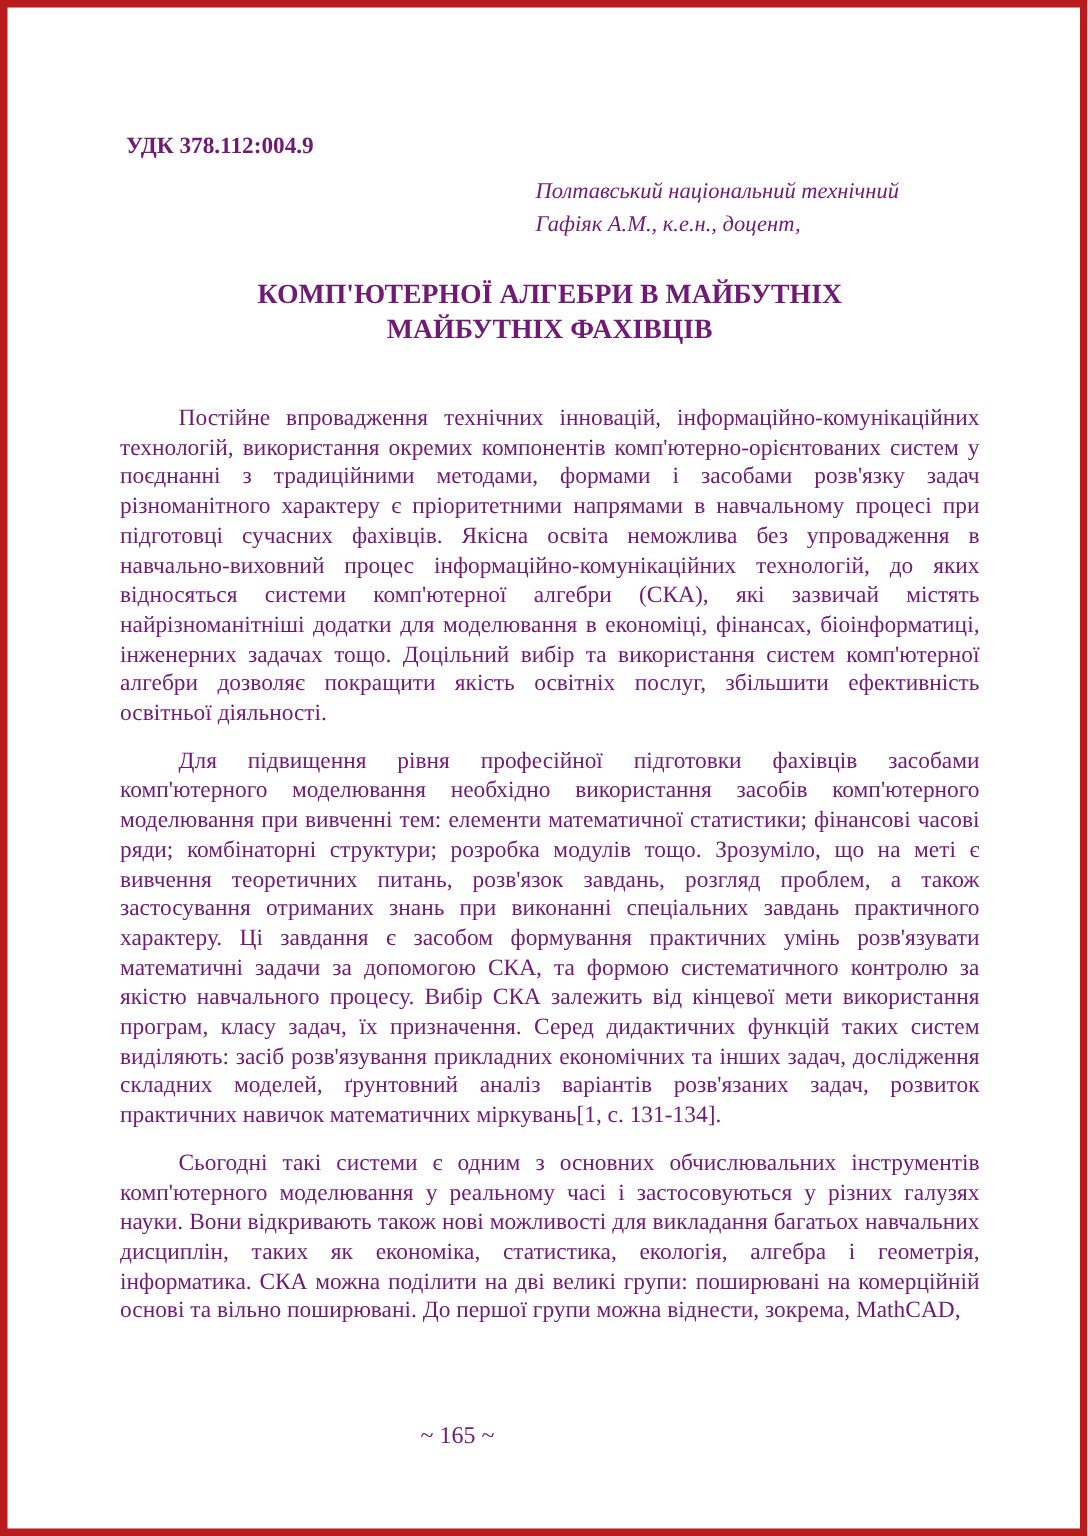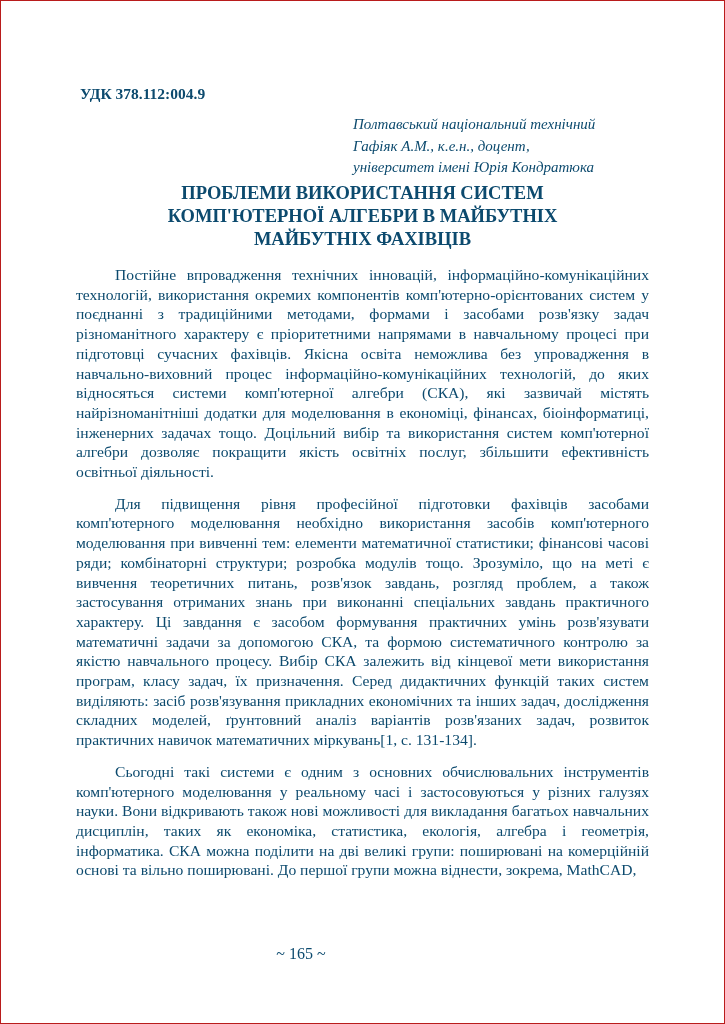--- a/index.html
+++ b/index.html
@@ -6,24 +6,24 @@
     margin: 0;
     padding: 0;
     background: #ffffff;
   }
   .page {
     position: relative;
     width: 725px;
     height: 1024px;
     background: #ffffff;
     font-family: "Liberation Serif", serif;
-    color: #0c4a6e;
+    color: #701a75;
     overflow: hidden;
     box-sizing: border-box;
-    border: 1px solid #b91c1c;
+    border: 5px solid #b91c1c;
   }
   .udk {
     position: absolute;
     left: 79px;
     top: 84px;
     font-weight: bold;
     font-size: 15.5px;
     white-space: nowrap;
   }
   .authors {
@@ -78,25 +78,23 @@
 </head>
 <body>
 
 <div class="page">
 
   <div class="udk">УДК 378.112:004.9</div>
 
   <div class="authors">
     <span class="author-line">Полтавський національний технічний</span>
     <span class="author-line">Гафіяк А.М., к.е.н., доцент,</span>
-    <span class="author-line">університет імені Юрія Кондратюка</span>
   </div>
 
   <h1 class="title">
-    <span class="title-line">ПРОБЛЕМИ ВИКОРИСТАННЯ СИСТЕМ</span>
     <span class="title-line">КОМП'ЮТЕРНОЇ АЛГЕБРИ В МАЙБУТНІХ</span>
     <span class="title-line">МАЙБУТНІХ ФАХІВЦІВ</span>
   </h1>
 
   <div class="body-text">
     <p>Постійне впровадження технічних інновацій, інформаційно-комунікаційних технологій, використання окремих компонентів комп'ютерно-орієнтованих систем у поєднанні з традиційними методами, формами і засобами розв'язку задач різноманітного характеру є пріоритетними напрямами в навчальному процесі при підготовці сучасних фахівців. Якісна освіта неможлива без упровадження в навчально-виховний процес інформаційно-комунікаційних технологій, до яких відносяться системи комп'ютерної алгебри (СКА), які зазвичай містять найрізноманітніші додатки для моделювання в економіці, фінансах, біоінформатиці, інженерних задачах тощо. Доцільний вибір та використання систем комп'ютерної алгебри дозволяє покращити якість освітніх послуг, збільшити ефективність освітньої діяльності.</p>
     <p>Для підвищення рівня професійної підготовки фахівців засобами комп'ютерного моделювання необхідно використання засобів комп'ютерного моделювання при вивченні тем: елементи математичної статистики; фінансові часові ряди; комбінаторні структури; розробка модулів тощо. Зрозуміло, що на меті є вивчення теоретичних питань, розв'язок завдань, розгляд проблем, а також застосування отриманих знань при виконанні спеціальних завдань практичного характеру. Ці завдання є засобом формування практичних умінь розв'язувати математичні задачи за допомогою СКА, та формою систематичного контролю за якістю навчального процесу. Вибір СКА залежить від кінцевої мети використання програм, класу задач, їх призначення. Серед дидактичних функцій таких систем виділяють: засіб розв'язування прикладних економічних та інших задач, дослідження складних моделей, ґрунтовний аналіз варіантів розв'язаних задач, розвиток практичних навичок математичних міркувань[1, с. 131-134].</p>
     <p>Сьогодні такі системи є одним з основних обчислювальних інструментів комп'ютерного моделювання у реальному часі і застосовуються у різних галузях науки. Вони відкривають також нові можливості для викладання багатьох навчальних дисциплін, таких як економіка, статистика, екологія, алгебра і геометрія, інформатика. СКА можна поділити на дві великі групи: поширювані на комерційній основі та вільно поширювані. До першої групи можна віднести, зокрема, MathCAD,</p>
   </div>
 

